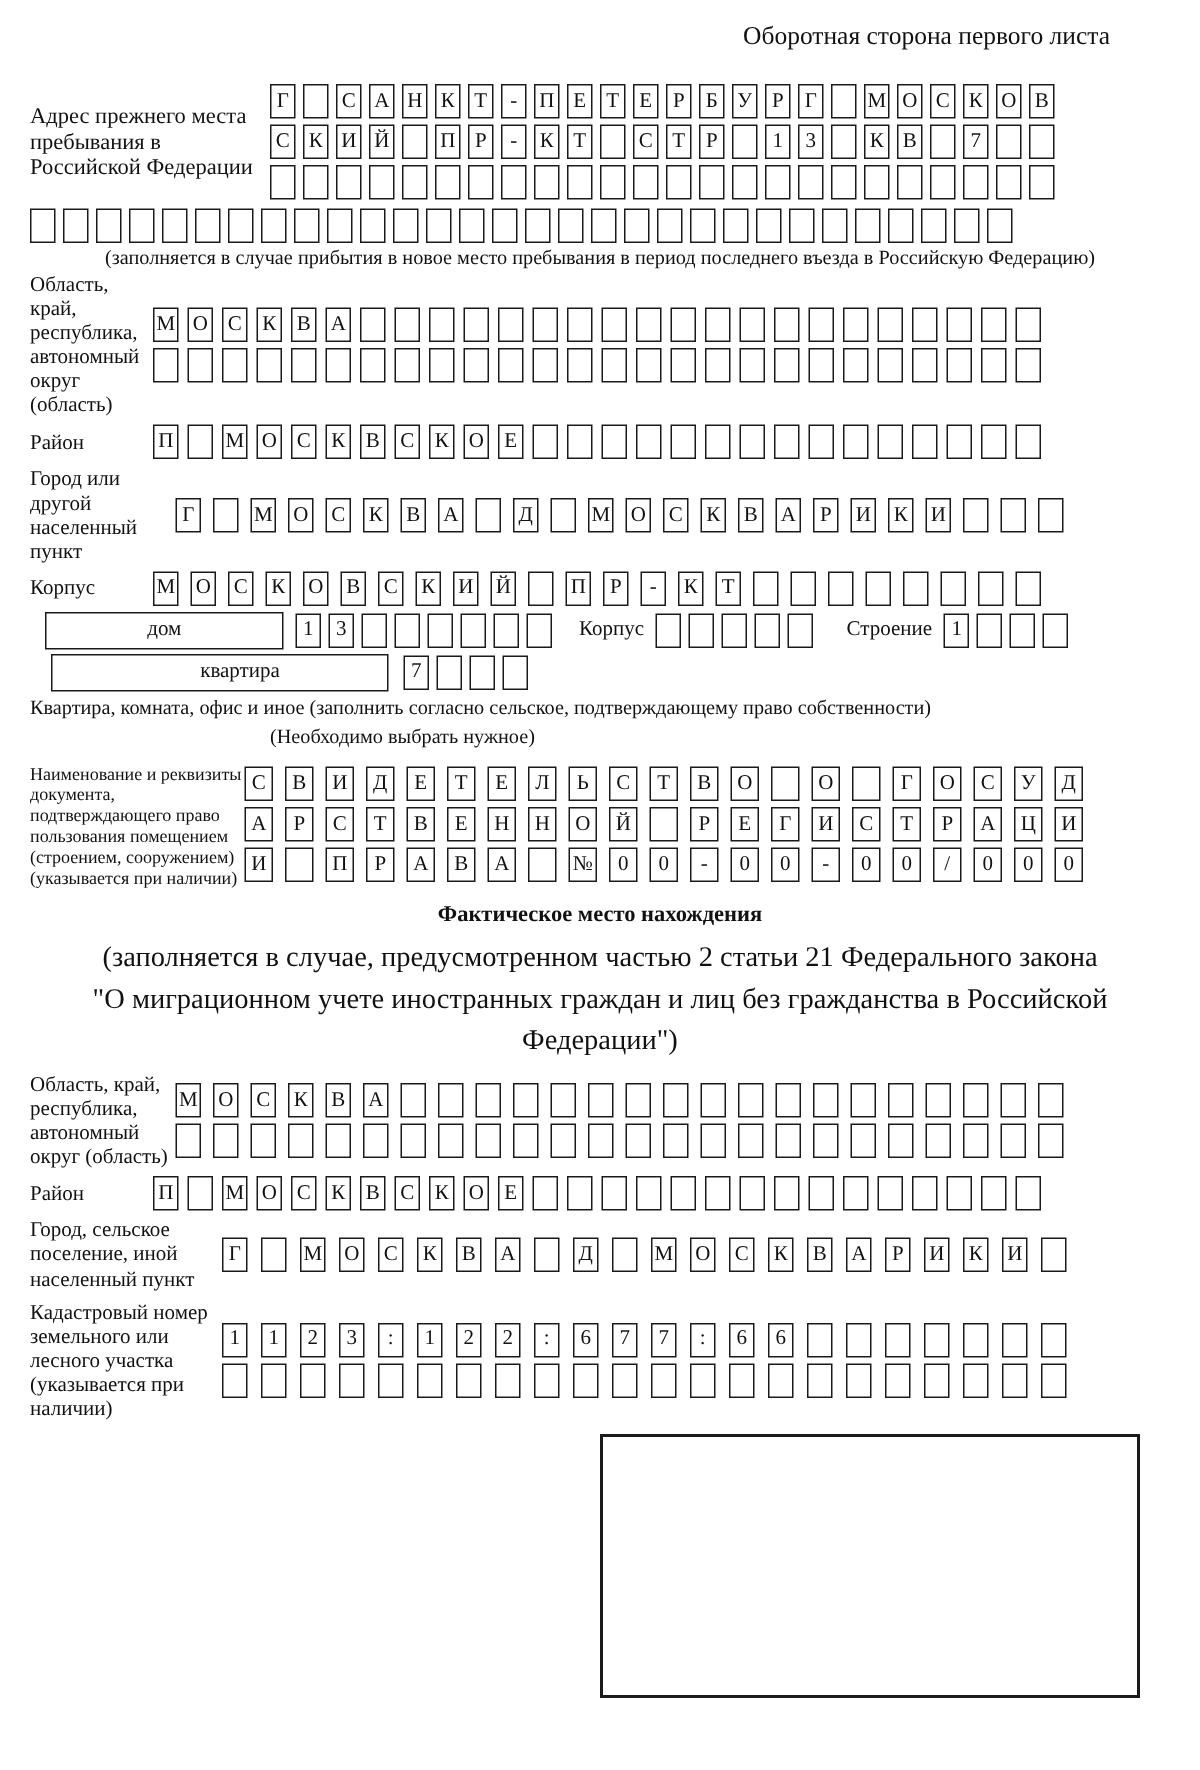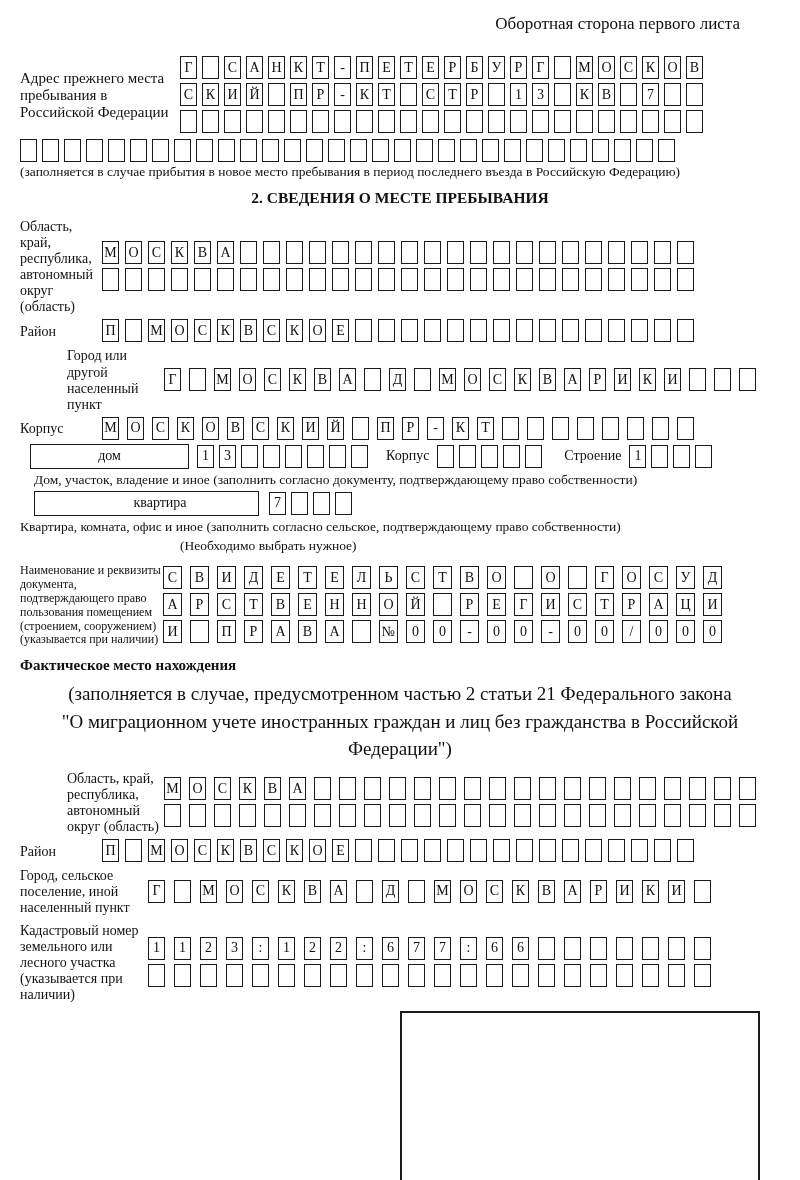--- a/index.html
+++ b/index.html
@@ -12,41 +12,41 @@
     color:#111;
     font-family:"Liberation Serif","DejaVu Serif",serif;
     font-size:14px;
     overflow:hidden;
   }
   .header-note{text-align:right;padding-right:40px;font-size:17px;margin-bottom:22px;}
   .row{display:flex;align-items:center;margin-bottom:4px;}
   .label{line-height:1.15;font-size:14px;flex:0 0 auto;padding-top:2px;}
   .w160{width:160px;font-size:15px;}
   .w82{width:82px;}
-  .w97{width:97px;margin-left:47px;}
+  .w97{width:97px;}
   .w128{width:128px;}
   .w143{width:143px;font-size:12px;}
   .stack{display:flex;flex-direction:column;gap:4px;}
   .grid{display:flex;flex:0 0 auto;}
   .gap5{gap:5px;}
   .gap6{gap:6px;}
   .gap8{gap:8px;}
   .gap9{gap:9px;}
   .cell{
     width:15px;height:21px;
     border:1.5px solid #1a1a1a;
     display:inline-flex;align-items:center;justify-content:center;
     font-size:14px;flex:0 0 auto;background:#fff;
   }
   .wide .cell{width:17px;}
   .fullrow{margin:6px 0 2px 0;}
   .caption{font-size:13.5px;line-height:1.25;}
-  .center{text-align:left;}
+  .center{text-align:center;}
   .section-title{text-align:center;font-weight:bold;font-size:15.5px;margin:8px 0 10px 0;}
-  .sub-title{font-weight:bold;font-size:15px;margin:10px 0 6px 0;}
+  .sub-title{text-align:center;font-weight:bold;font-size:15px;margin:10px 0 6px 0;}
   .labelbox{
     border:1.5px solid #1a1a1a;height:23px;
     display:inline-flex;align-items:center;justify-content:center;
     font-size:14px;flex:0 0 auto;background:#fff;
   }
   .house-row,.apt-row{display:flex;align-items:center;margin-bottom:3px;padding-left:10px;}
   .inline-label{font-size:14px;margin:0 8px;flex:0 0 auto;}
   .stay-row{display:flex;align-items:center;margin:8px 0 2px 0;font-size:14.5px;}
   .checkbox{
     width:18px;height:20px;border:1.5px solid #1a1a1a;
@@ -180,21 +180,20 @@
       <span class="cell"></span>
       <span class="cell"></span>
       <span class="cell"></span>
       <span class="cell"></span>
       <span class="cell"></span>
       <span class="cell"></span>
       <span class="cell"></span>
     </div>
   <div class="caption center">(заполняется в случае прибытия в новое место пребывания в период последнего въезда в Российскую Федерацию)</div>
 
-  <div class="section-title">2. СВЕДЕНИЯ О МЕСТЕ ПРЕБЫВАНИЯ</div>
 
   <div class="row">
     <div class="label w82">Область, край, республика, автономный округ (область)</div>
     <div class="stack">
       <div class="grid gap6">
           <span class="cell">М</span>
           <span class="cell">О</span>
           <span class="cell">С</span>
           <span class="cell">К</span>
           <span class="cell">В</span>
@@ -364,21 +363,20 @@
         <span class="cell"></span>
       </div>
     <div class="inline-label" style="margin-left:22px;">Строение</div>
     <div class="grid gap5">
         <span class="cell">1</span>
         <span class="cell"></span>
         <span class="cell"></span>
         <span class="cell"></span>
       </div>
   </div>
-  <div class="caption mb2" style="padding-left:14px;">Дом, участок, владение и иное (заполнить согласно документу, подтверждающему право собственности)</div>
 
   <div class="apt-row" style="padding-left:14px;">
     <div class="labelbox" style="width:196px;margin-right:10px;padding-left:27px;">квартира</div>
     <div class="grid gap5">
         <span class="cell">7</span>
         <span class="cell"></span>
         <span class="cell"></span>
         <span class="cell"></span>
       </div>
   </div>

